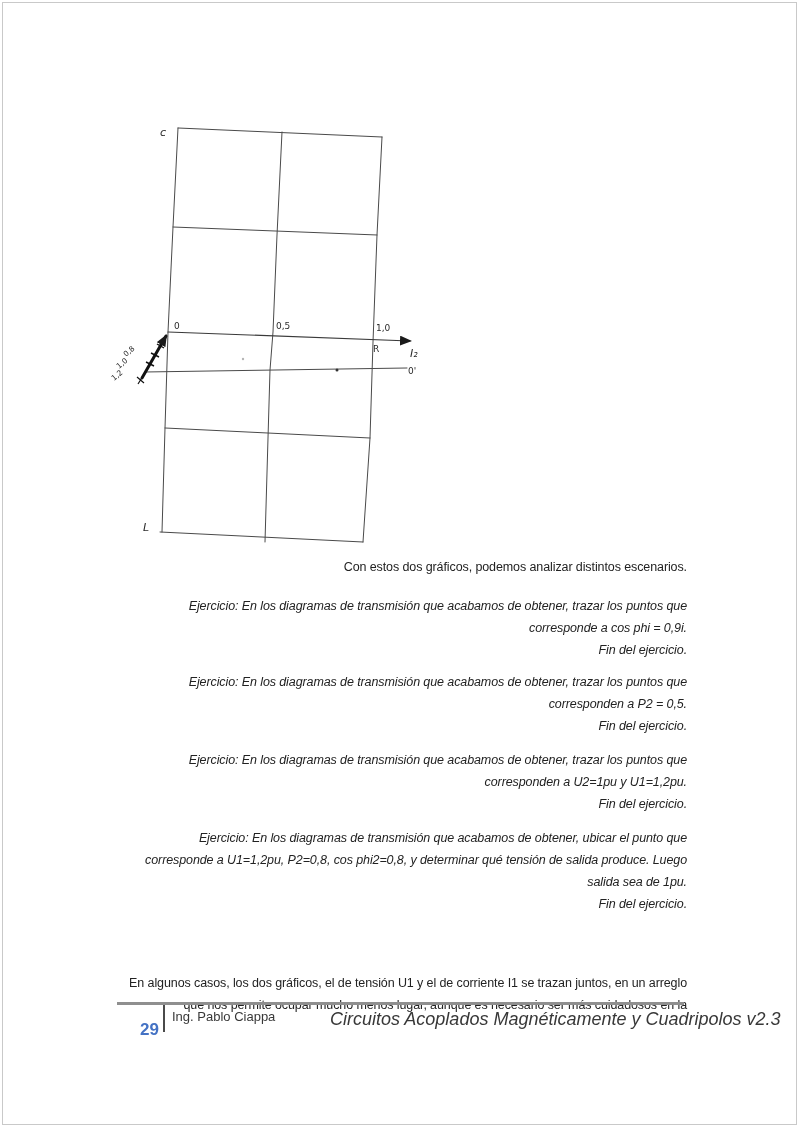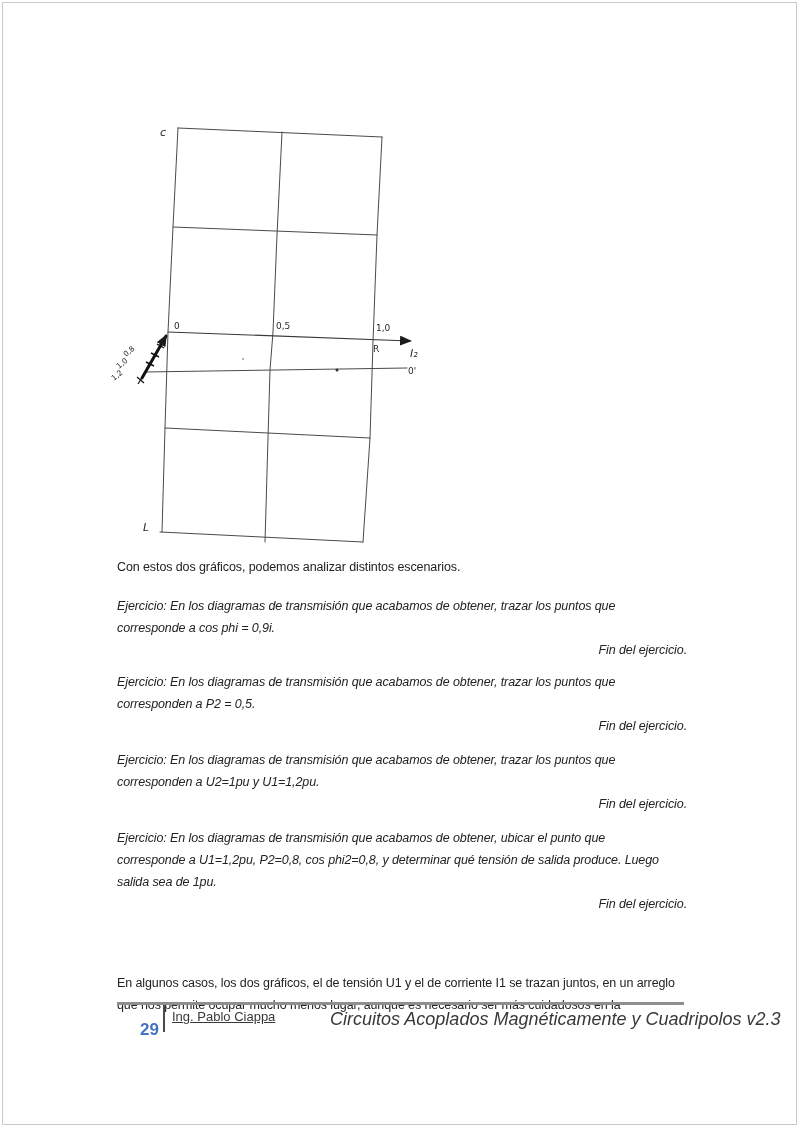--- a/index.html
+++ b/index.html
@@ -14,39 +14,38 @@
   }
   .diagram-wrap { position:absolute; left:110px; top:115px; width:350px; height:440px; }
   .diagram-wrap svg { display:block; }
   .sketch-label {
     font-family:"DejaVu Sans", sans-serif; fill:#2b2b2b;
   }
   .txt {
     position:absolute; left:117px; width:570px;
     font-size:12.5px; line-height:22px; letter-spacing:-0.1px; color:#222;
   }
-  .txt .line { white-space:nowrap; }
+  .txt .line { white-space:nowrap;text-align:right; }
   .ex { font-style:italic; }
   .fin { text-align:right; white-space:nowrap; }
   .footer-rule {
     position:absolute; left:117px; top:1002px; width:567px; height:3px;
     background:#8f8f8f;
   }
   .footer-pagenum {
     position:absolute; left:140px; top:1020px;
     font-size:17px; font-weight:bold; letter-spacing:0;
   }
   .footer-sep {
     position:absolute; left:163px; top:1005px; width:2px; height:27px;
     background:#4a4a4a;
   }
   .footer-author {
     position:absolute; left:172px; top:1009px; font-size:13px; color:#383838;
     white-space:nowrap;
-    text-decoration:underline;
   }
   .footer-title {
     position:absolute; left:330px; top:1009px; font-size:18px; color:#383838;
     white-space:nowrap;
     font-style:italic;
   }
 </style>
 </head>
 <body>
 

